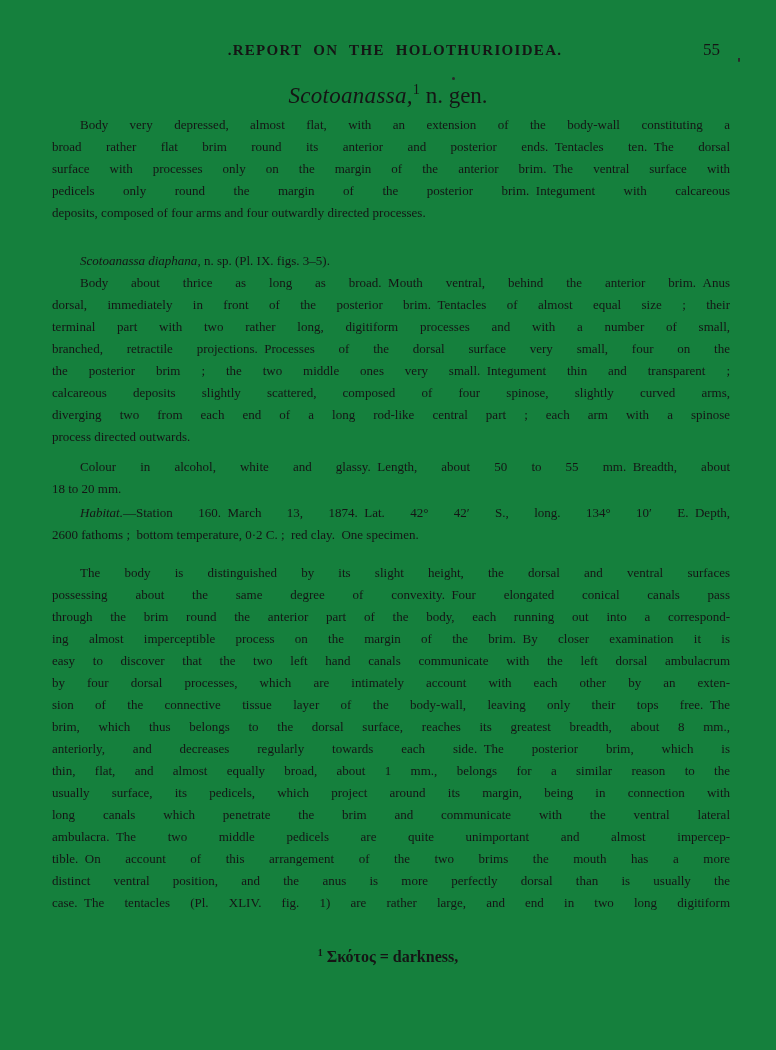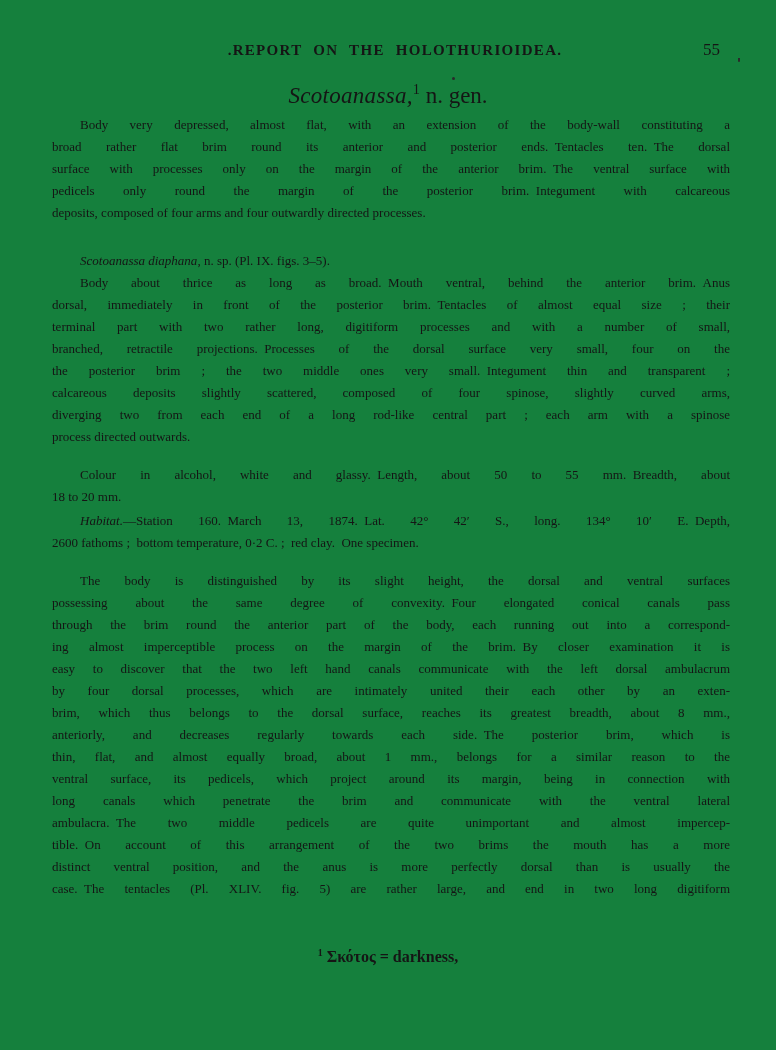--- a/index.html
+++ b/index.html
@@ -106,42 +106,43 @@
       <div class="block">
         <div class="line indent j"><span>Body about thrice as long as broad. Mouth ventral, behind the anterior brim. Anus</span></div>
         <div class="line j"><span>dorsal, immediately in front of the posterior brim. Tentacles of almost equal size ; their</span></div>
         <div class="line j"><span>terminal part with two rather long, digitiform processes and with a number of small,</span></div>
         <div class="line j"><span>branched, retractile projections. Processes of the dorsal surface very small, four on the</span></div>
         <div class="line j"><span>the posterior brim ; the two middle ones very small. Integument thin and transparent ;</span></div>
         <div class="line j"><span>calcareous deposits slightly scattered, composed of four spinose, slightly curved arms,</span></div>
         <div class="line j"><span>diverging two from each end of a long rod-like central part ; each arm with a spinose</span></div>
         <div class="line"><span>process directed outwards.</span></div>
       </div>
-      <div class="block" style="margin-top: 16px;">
+      <div class="block" style="margin-top: 8px;">
         <div class="line indent j"><span>Colour in alcohol, white and glassy. Length, about 50 to 55 mm. Breadth, about</span></div>
         <div class="line"><span>18 to 20 mm.</span></div>
       </div>
       <div class="block" style="margin-top: 2px;">
         <div class="line indent j"><i>Habitat.</i><span>—Station 160. March 13, 1874. Lat. 42° 42′ S., long. 134° 10′ E. Depth,</span></div>
         <div class="line"><span>2600 fathoms ; bottom temperature, 0·2 C. ; red clay. One specimen.</span></div>
       </div>
       <div class="block" style="margin-top: 16px;">
         <div class="line indent j"><span>The body is distinguished by its slight height, the dorsal and ventral surfaces</span></div>
         <div class="line j"><span>possessing about the same degree of convexity. Four elongated conical canals pass</span></div>
         <div class="line j"><span>through the brim round the anterior part of the body, each running out into a correspond-</span></div>
         <div class="line j"><span>ing almost imperceptible process on the margin of the brim. By closer examination it is</span></div>
         <div class="line j"><span>easy to discover that the two left hand canals communicate with the left dorsal ambulacrum</span></div>
-        <div class="line j"><span>by four dorsal processes, which are intimately united their each other by an exten-</span></div>
+        <div class="line j"><span>by four dorsal processes, which are intimately account with each other by an exten-</span></div>
+        <div class="line j"><span>sion of the connective tissue layer of the body-wall, leaving only their tops free. The</span></div>
         <div class="line j"><span>brim, which thus belongs to the dorsal surface, reaches its greatest breadth, about 8 mm.,</span></div>
         <div class="line j"><span>anteriorly, and decreases regularly towards each side. The posterior brim, which is</span></div>
         <div class="line j"><span>thin, flat, and almost equally broad, about 1 mm., belongs for a similar reason to the</span></div>
-        <div class="line j"><span>ventral surface, its pedicels, which project around its margin, being in connection with</span></div>
+        <div class="line j"><span>usually surface, its pedicels, which project around its margin, being in connection with</span></div>
         <div class="line j"><span>long canals which penetrate the brim and communicate with the ventral lateral</span></div>
         <div class="line j"><span>ambulacra. The two middle pedicels are quite unimportant and almost impercep-</span></div>
         <div class="line j"><span>tible. On account of this arrangement of the two brims the mouth has a more</span></div>
         <div class="line j"><span>distinct ventral position, and the anus is more perfectly dorsal than is usually the</span></div>
-        <div class="line j"><span>case. The tentacles (Pl. XLIV. fig. 5) are rather large, and end in two long digitiform</span></div>
+        <div class="line j"><span>case. The tentacles (Pl. XLIV. fig. 1) are rather large, and end in two long digitiform</span></div>
       </div>
     </div>
 
   <div class="footnote"><sup>1</sup> <span>Σκότος</span><span> = darkness,</span></div>
 
 </div>
 
 </body></html>

